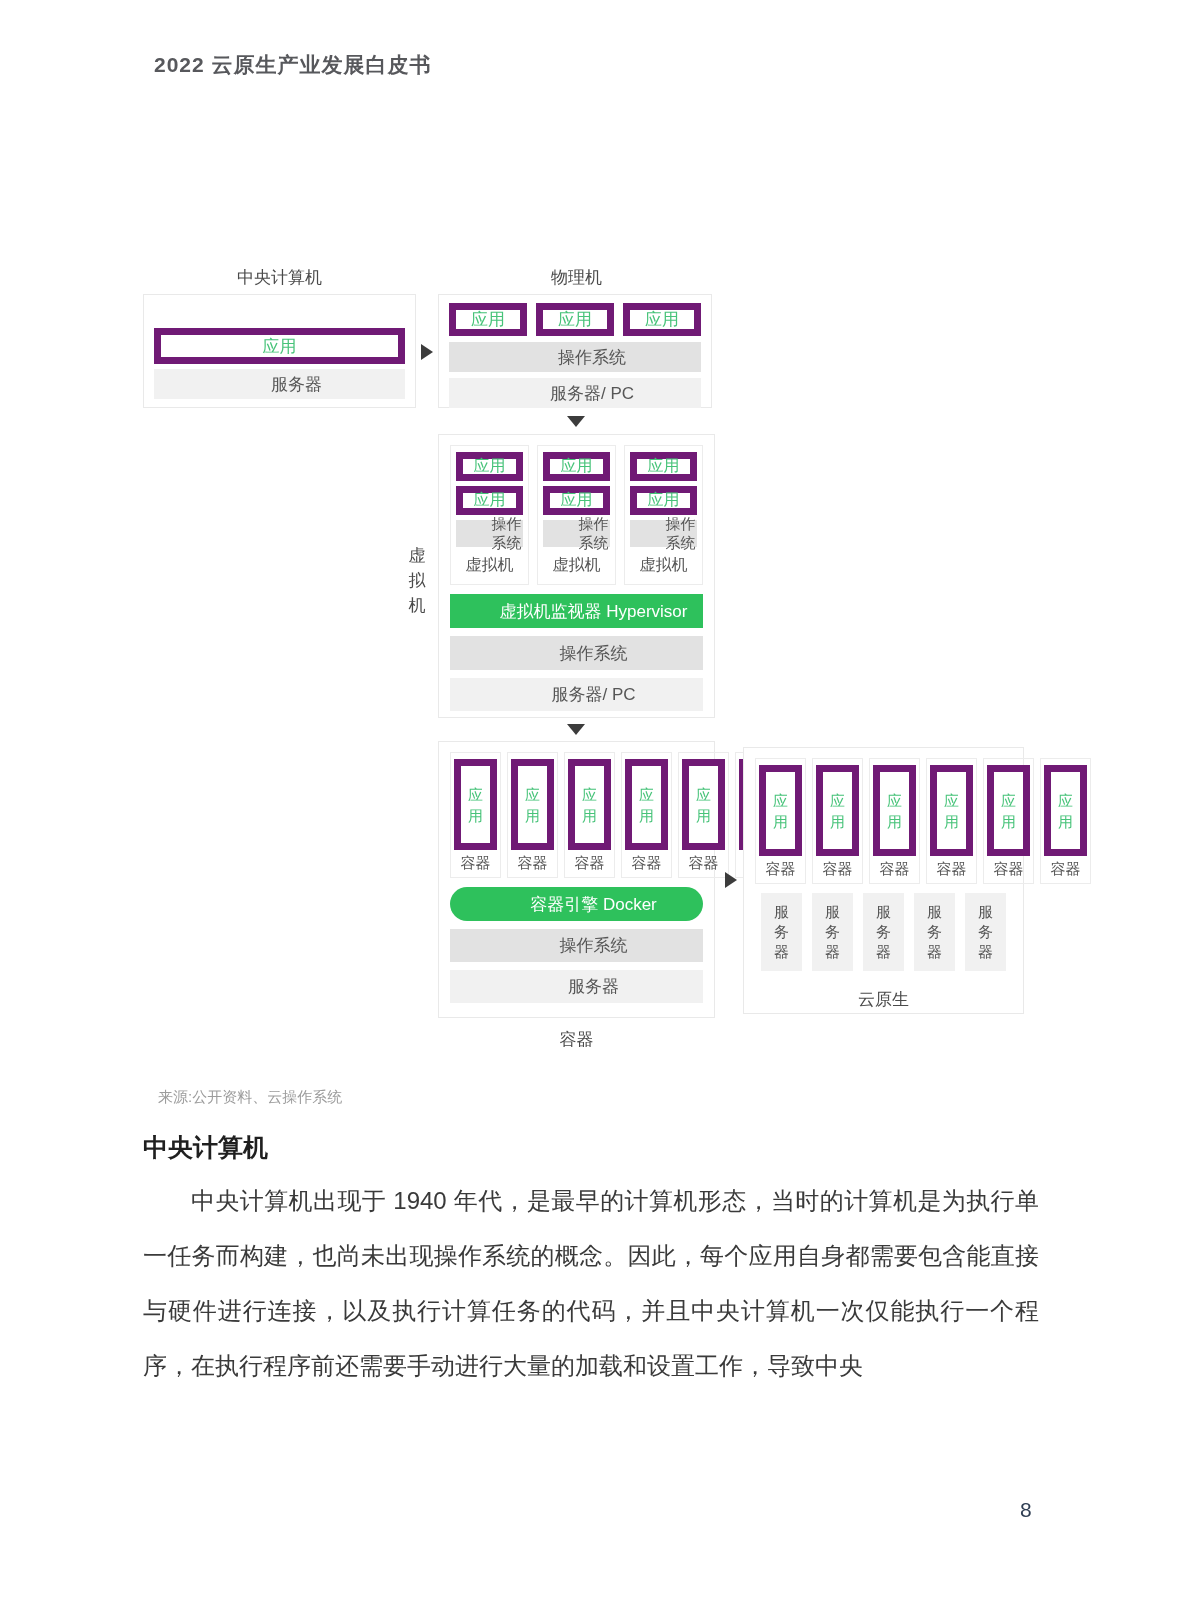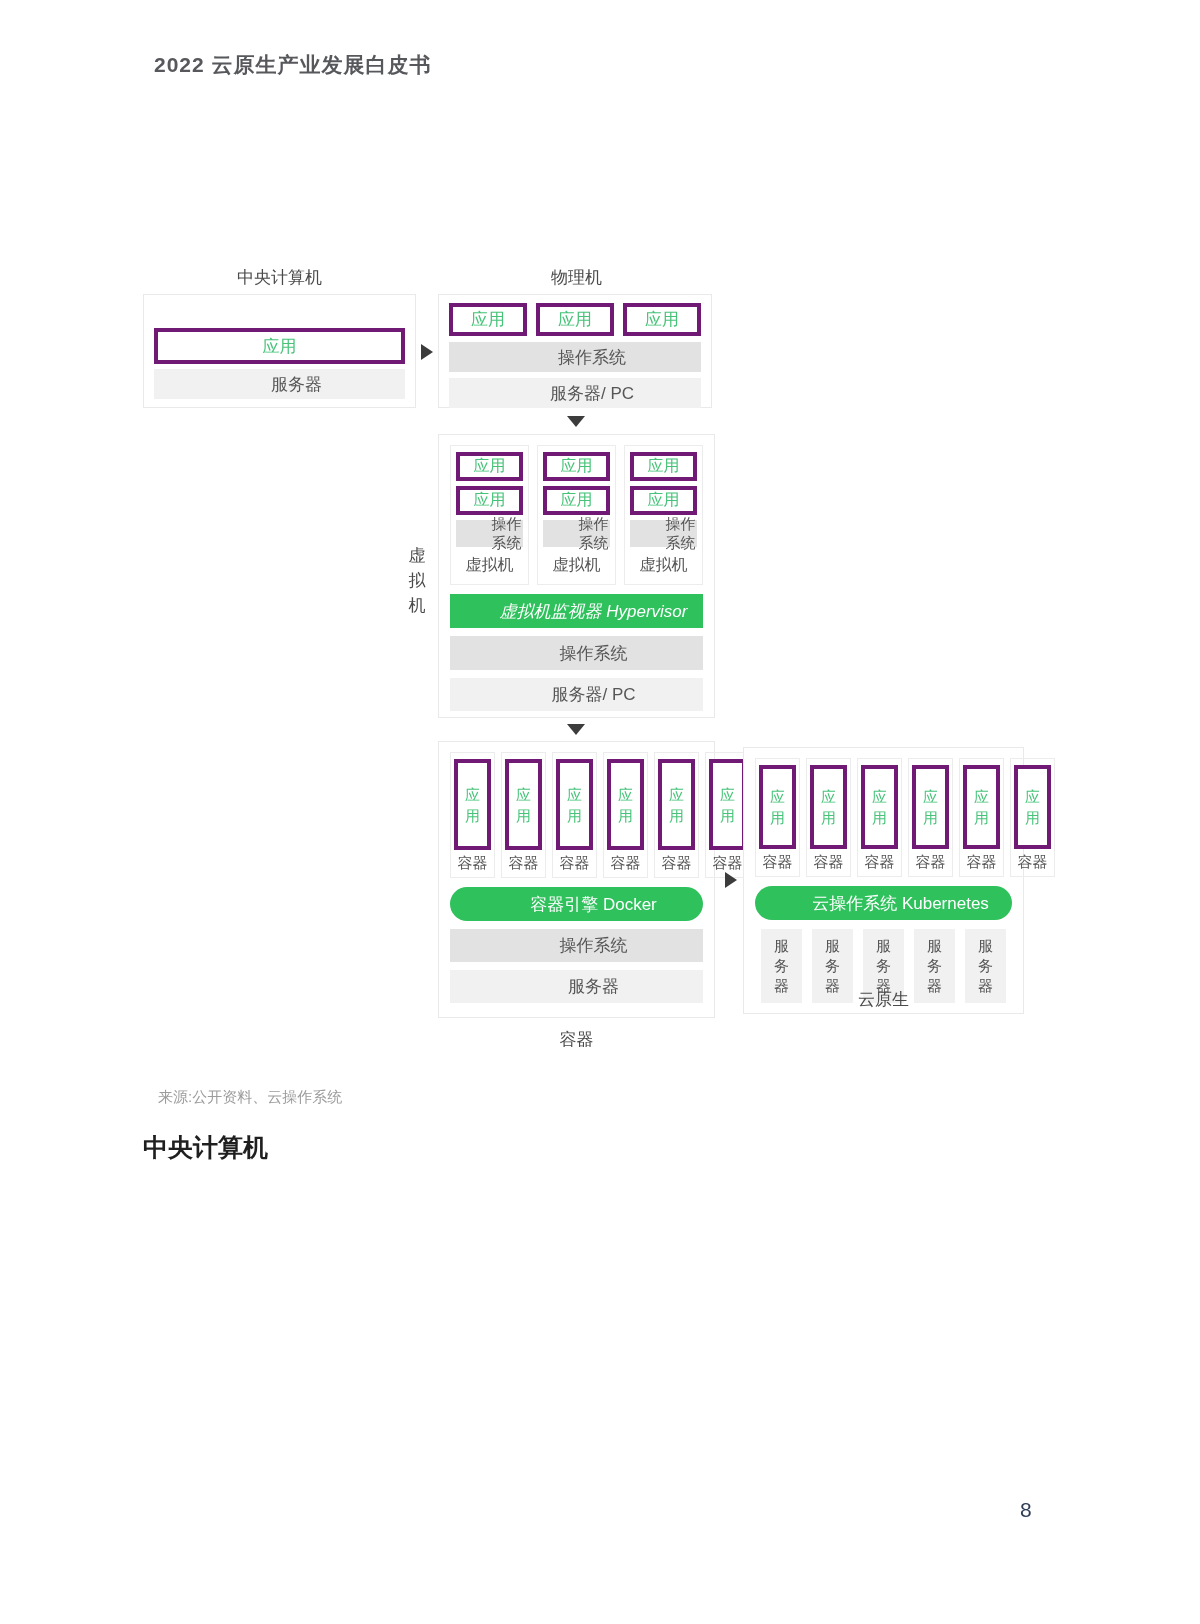--- a/index.html
+++ b/index.html
@@ -18,21 +18,21 @@
     font-size:24px; font-weight:bold; color:#28c161; letter-spacing:1px;
   }
   
   .diagram { position:absolute; left:135px; top:255px; width:900px; height:800px; }
   .stage-label { position:absolute; font-size:17px; color:#4a4a4a; text-align:center; }
   .panel {
     position:absolute; box-sizing:border-box; background:#fff;
     border:1px solid #e9e9e9; display:flex; flex-direction:column;
   }
   .box-app {
-    box-sizing:border-box; border:4px solid #701a75; background:#fff;
+    box-sizing:border-box; border:7px solid #701a75; background:#fff;
     color:#47c379; font-size:17px;
     display:flex; align-items:center; justify-content:center; text-align:center;
   }
   .bar {
     box-sizing:border-box; display:flex; align-items:center; justify-content:center;
     font-size:17px; color:#565656; text-align:center; flex-shrink:0;padding-left:34px;
   }
   .bar.gray      { background:#e2e2e2; }
   .bar.lightgray { background:#f1f1f1; }
   .bar.green     { background:#2ec15c; color:#ffffff; }
@@ -51,21 +51,21 @@
   
   .panel-c { left:297px; top:174px; width:277px; height:284px; padding:10px 11px; }
   .vm-cols { display:flex; gap:8px; }
   .vm-col {
     flex:1; box-sizing:border-box; border:1px solid #ececec;
     padding:6px 5px; display:flex; flex-direction:column; gap:5px;
   }
   .vm-col .box-app { height:29px; font-size:16px; }
   .vm-col .bar { height:27px; font-size:15px; }
   .vm-name { height:26px; display:flex; align-items:center; justify-content:center; font-size:16px; color:#555; }
-  .panel-c .bar.green     { height:34px; margin-top:9px;font-style:italic; }
+  .panel-c .bar.green     { height:34px; margin-top:9px; }
   .panel-c .bar.gray.full { height:34px; margin-top:8px; }
   .panel-c .bar.lightgray { height:33px; margin-top:8px; }
 
   
   .panel-d { left:297px; top:481px; width:277px; height:277px; padding:10px 11px; }
   .panel-e { left:602px; top:487px; width:281px; height:267px; padding:10px 11px; }
   .ct-cols { display:flex; gap:6px; height:126px; }
   .ct-col {
     flex:1; box-sizing:border-box; border:1px solid #ececec;
     padding:6px 3px 4px; display:flex; flex-direction:column; gap:4px;
@@ -242,34 +242,34 @@
         </div>
         <div class="ct-col">
           <div class="box-app vert">应用</div>
           <div class="ct-name">容器</div>
         </div>
         <div class="ct-col">
           <div class="box-app vert">应用</div>
           <div class="ct-name">容器</div>
         </div>
       </div>
-      <div class="bar green">云操作系统 Kubernetes</div>
       <div class="srv-row">
         <div class="srv-box">服务器</div>
         <div class="srv-box">服务器</div>
         <div class="srv-box">服务器</div>
         <div class="srv-box">服务器</div>
         <div class="srv-box">服务器</div>
       </div>
     </div>
 
     <div class="stage-label lbl-container">容器</div>
     <div class="stage-label lbl-cloud">云原生</div>
   </div>
 
   <div class="source-note">来源:公开资料、云操作系统</div>
 
   <div class="section-heading">中央计算机</div>
 
+  <div class="body-paragraph">中央计算机出现于 1940 年代，是最早的计算机形态，当时的计算机是为执行单一任务而构建，也尚未出现操作系统的概念。因此，每个应用自身都需要包含能直接与硬件进行连接，以及执行计算任务的代码，并且中央计算机一次仅能执行一个程序，在执行程序前还需要手动进行大量的加载和设置工作，导致中央</div>
 
   <div class="page-number">8</div>
 
 </div>
 
 </body></html>

